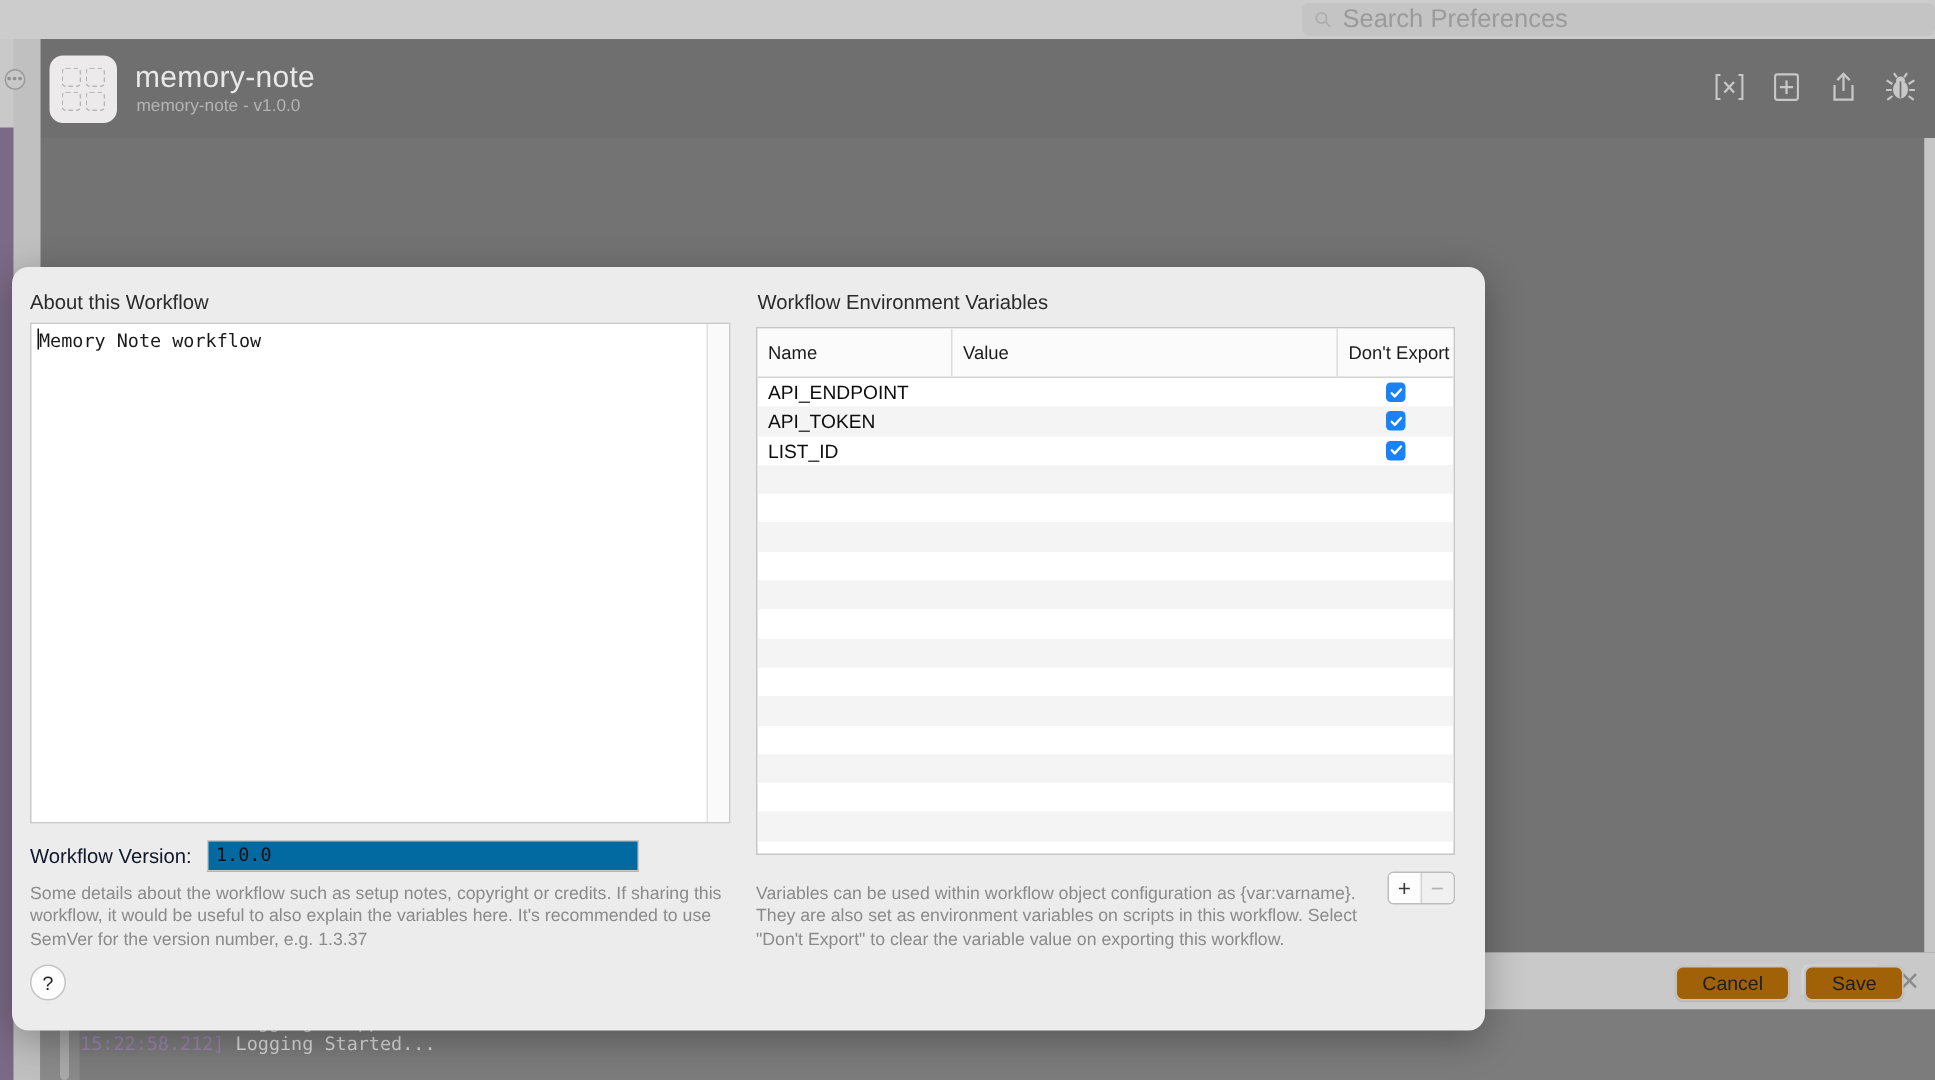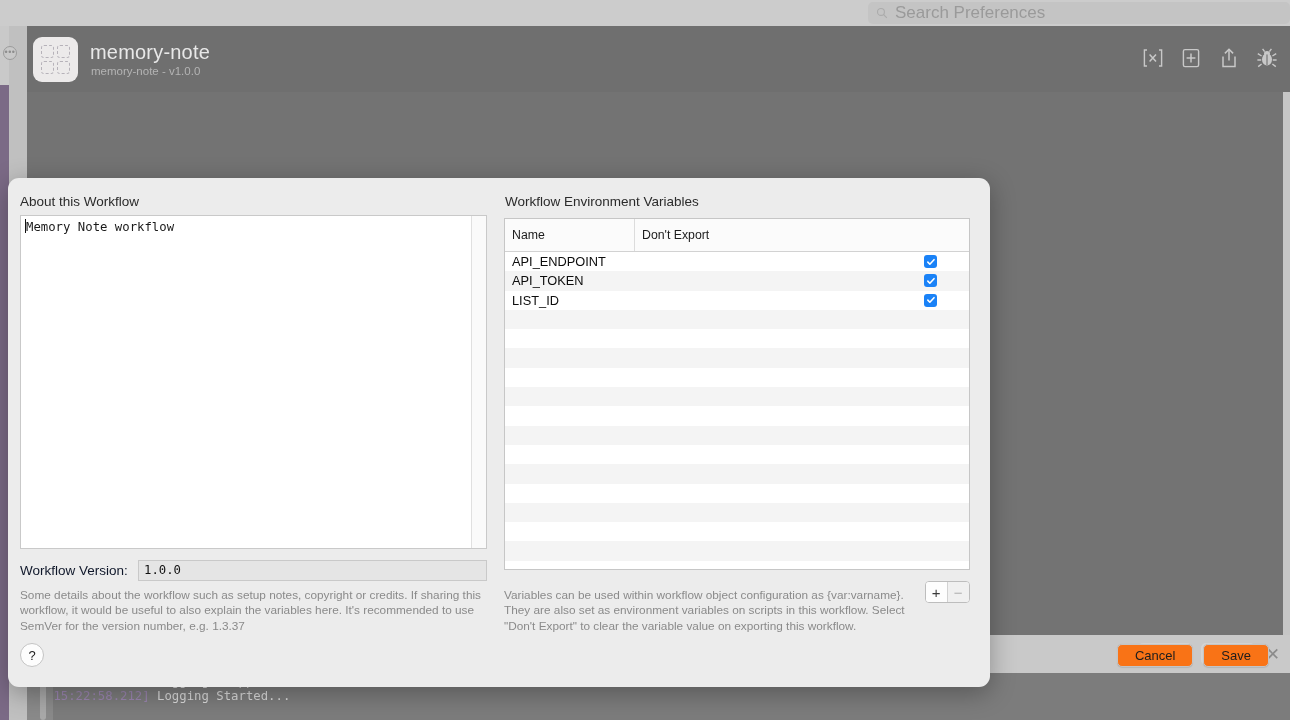--- a/index.html
+++ b/index.html
@@ -138,22 +138,22 @@
   }
   .about-sb {
     position: absolute; left: 471px; top: 216px; width: 15px; height: 332px;
     background: #fafafa; border-left: 1px solid #e0e0e0;
   }
 
   .ver-label {
     position: absolute; left: 20px; top: 563px; font-size: 13.5px; color: #0f172a;
   }
   .ver-input {
-    position: absolute; left: 138px; top: 560px; width: 349px; height: 21px;
-    background: #e5e5e5; border: 1px solid #c9c9c9;
+    position: absolute; left: 138px; top: 560px; width: 288px; height: 21px;
+    background: #0369a1; border: 1px solid #c9c9c9;
     font-family: "DejaVu Sans Mono", monospace; font-size: 12.3px; color: #111;
     padding: 0 5px; line-height: 19px;
   }
   .help-left {
     position: absolute; left: 20px; top: 588px; width: 466px;
     font-size: 11.8px; color: #8a8a8a; line-height: 15.3px;
   }
   .help-right {
     position: absolute; left: 504px; top: 588px; width: 410px;
     font-size: 11.8px; color: #8a8a8a; line-height: 15.3px;
@@ -202,21 +202,21 @@
   .help-btn {
     position: absolute; left: 20px; top: 643px; width: 24px; height: 24px;
     border-radius: 50%; background: #fdfdfd; border: 1px solid #c4c4c4;
     font-size: 13px; color: #222; display: flex; align-items: center; justify-content: center;
   }
   .dlg-btns {
     position: absolute; right: 21px; top: 644px; display: flex; gap: 10px;
   }
   .dbtn {
     height: 23px; padding: 0 17px; border-radius: 5px;
-    background: #f97316; border: 1px solid #c4c4c4;
+    background: #a16207; border: 1px solid #c4c4c4;
     font-family: "Liberation Sans", sans-serif; font-size: 13px; color: #1d1d1d;
     display: flex; align-items: center; justify-content: center;
     box-shadow: 0 .5px 1px rgba(0,0,0,.10);
   }
 </style>
 </head>
 <body>
 
 <div id="root">
 
@@ -291,20 +291,21 @@
   <div class="about-text">Memory Note workflow</div>
 
   <div class="ver-label">Workflow Version:</div>
   <div class="ver-input">1.0.0</div>
   <div class="help-left">Some details about the workflow such as setup notes, copyright or credits. If sharing this workflow, it would be useful to also explain the variables here. It's recommended to use SemVer for the version number, e.g. 1.3.37</div>
 
   <div class="sect-title" id="env-title">Workflow Environment Variables</div>
   <div class="env-box">
     <div class="env-head">
       <div class="col-name">Name</div>
+      <div class="col-value">Value</div>
       <div class="col-dx">Don't Export</div>
     </div>
     <div id="env-body">
         <div class="env-row">
           <span class="c-name">API_ENDPOINT</span>
           <span class="c-val"></span>
           <span class="c-dx">
             <span class="cb">
               <svg viewBox="0 0 12 12">
                 <path d="M2.2 6.2 L4.6 8.7 L9.6 3.2" fill="none" stroke="#fff" stroke-width="1.9" stroke-linecap="round" stroke-linejoin="round"></path>

